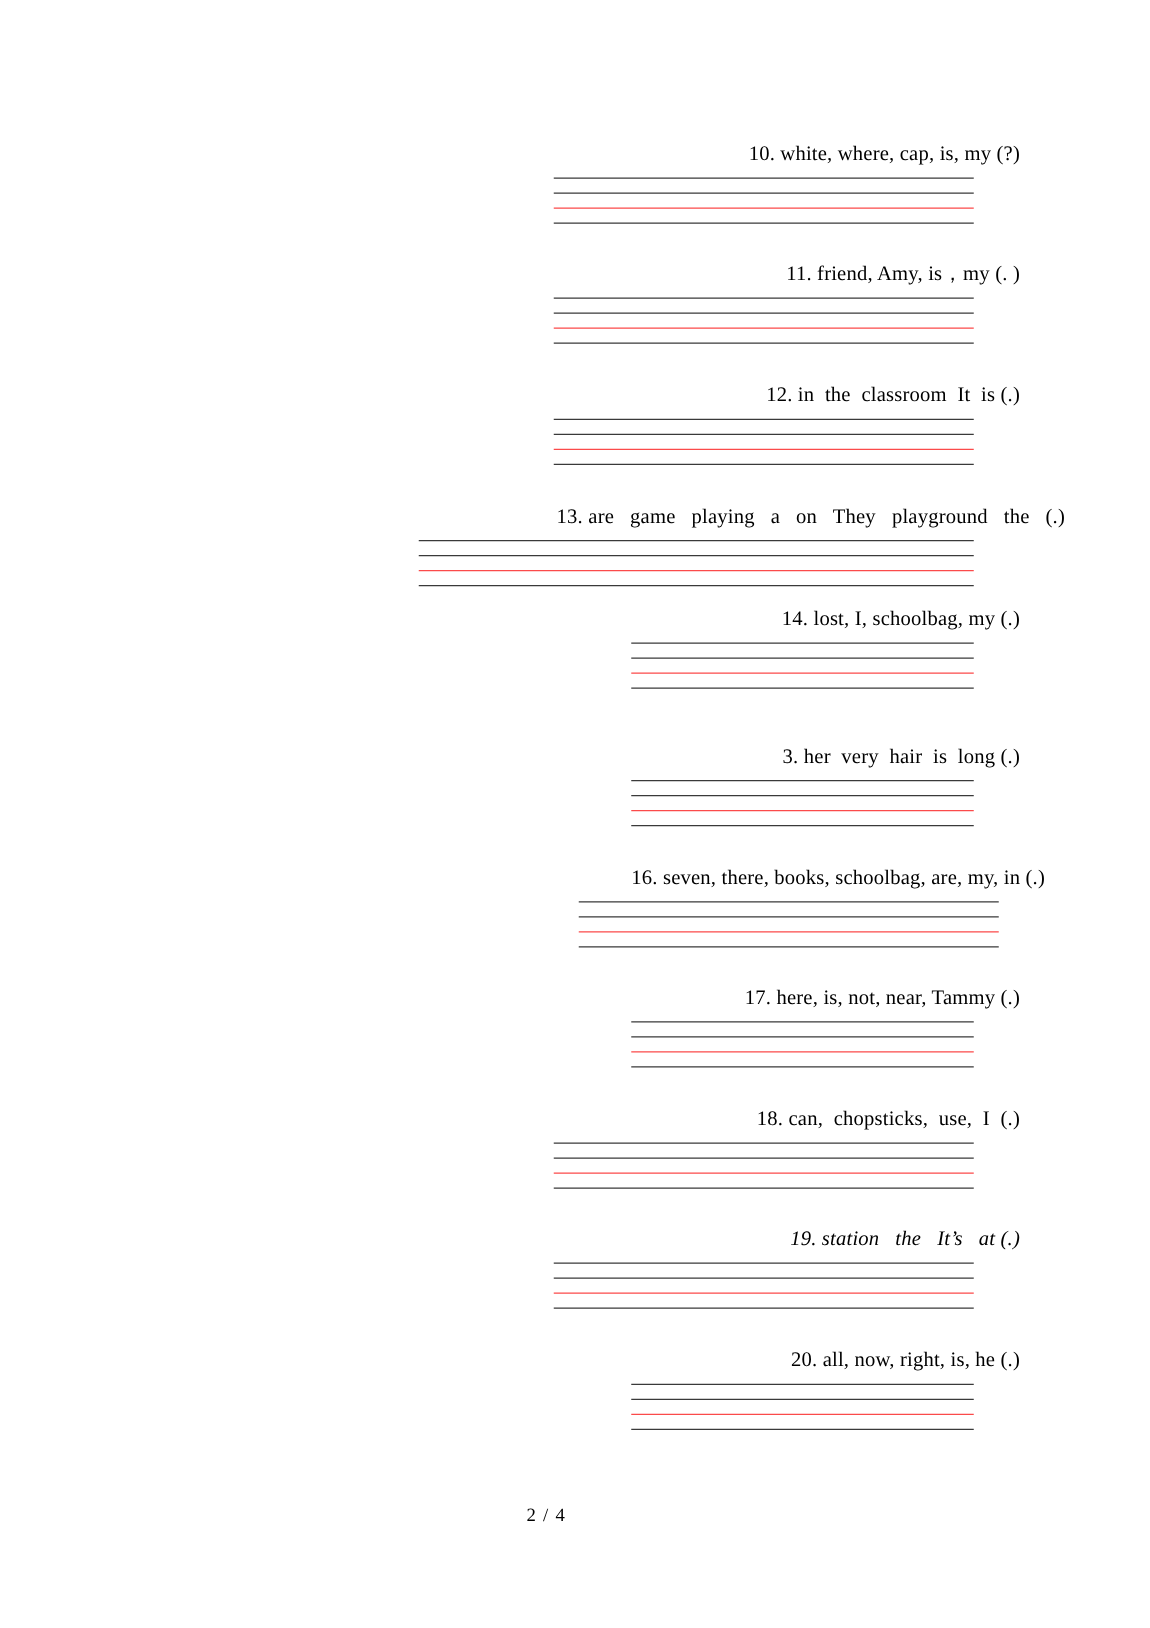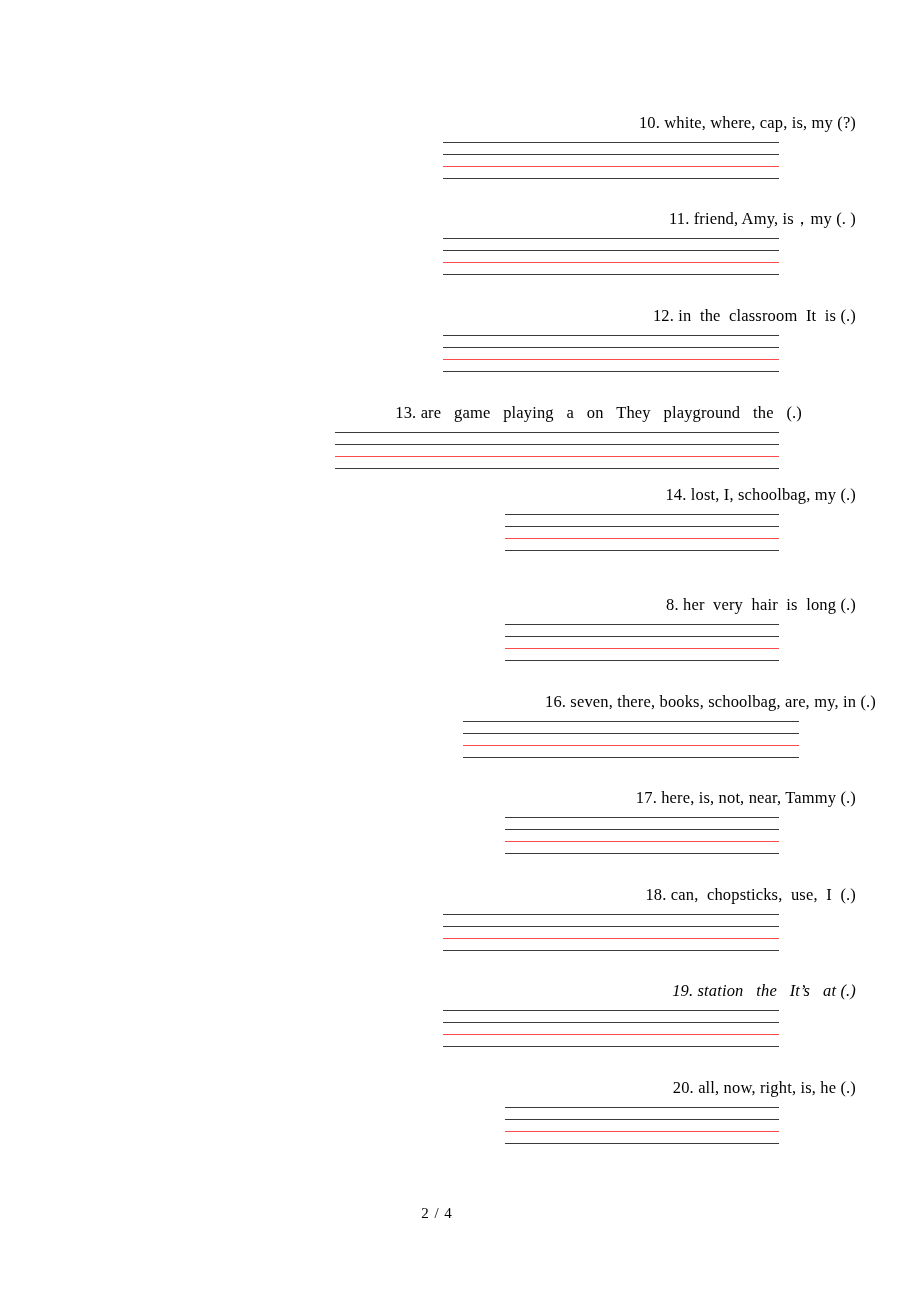--- a/index.html
+++ b/index.html
@@ -25,26 +25,26 @@
   
   .item {
     position: absolute;
     left: 0;
     width: 920px;
   }
   .prompt {
     font-size: 16.5px;
     line-height: 1.25;
     text-align: right;
-    padding-right: 64px;
+    padding-right: 104px;
     white-space: pre;
     letter-spacing: 0.15px;
   }
   .item.wide .prompt {
-    padding-right: 118px;
+    padding-right: 68px;
   }
 
   
   .lines {
     position: absolute;
     height: 40px;
   }
   .lines .rule {
     position: absolute;
     left: 0;
@@ -118,21 +118,21 @@
       <div class="item" style="top: 485px;">
         <div class="prompt">14. lost, I, schoolbag, my (.)</div>
         <div class="lines" style="left: 505px; width: 274px; top: 29px;">
           <div class="rule r0"></div>
           <div class="rule r1"></div>
           <div class="rule r2"></div>
           <div class="rule r3"></div>
         </div>
       </div>
       <div class="item" style="top: 595px;">
-        <div class="prompt">8. her  very  hair  is  long (.)</div>
+        <div class="prompt">3. her  very  hair  is  long (.)</div>
         <div class="lines" style="left: 505px; width: 274px; top: 29px;">
           <div class="rule r0"></div>
           <div class="rule r1"></div>
           <div class="rule r2"></div>
           <div class="rule r3"></div>
         </div>
       </div>
       <div class="item" style="top: 692px; margin-left: 20px;">
         <div class="prompt">16. seven, there, books, schoolbag, are, my, in (.)</div>
         <div class="lines" style="left: 443px; width: 336px; top: 29px;">

